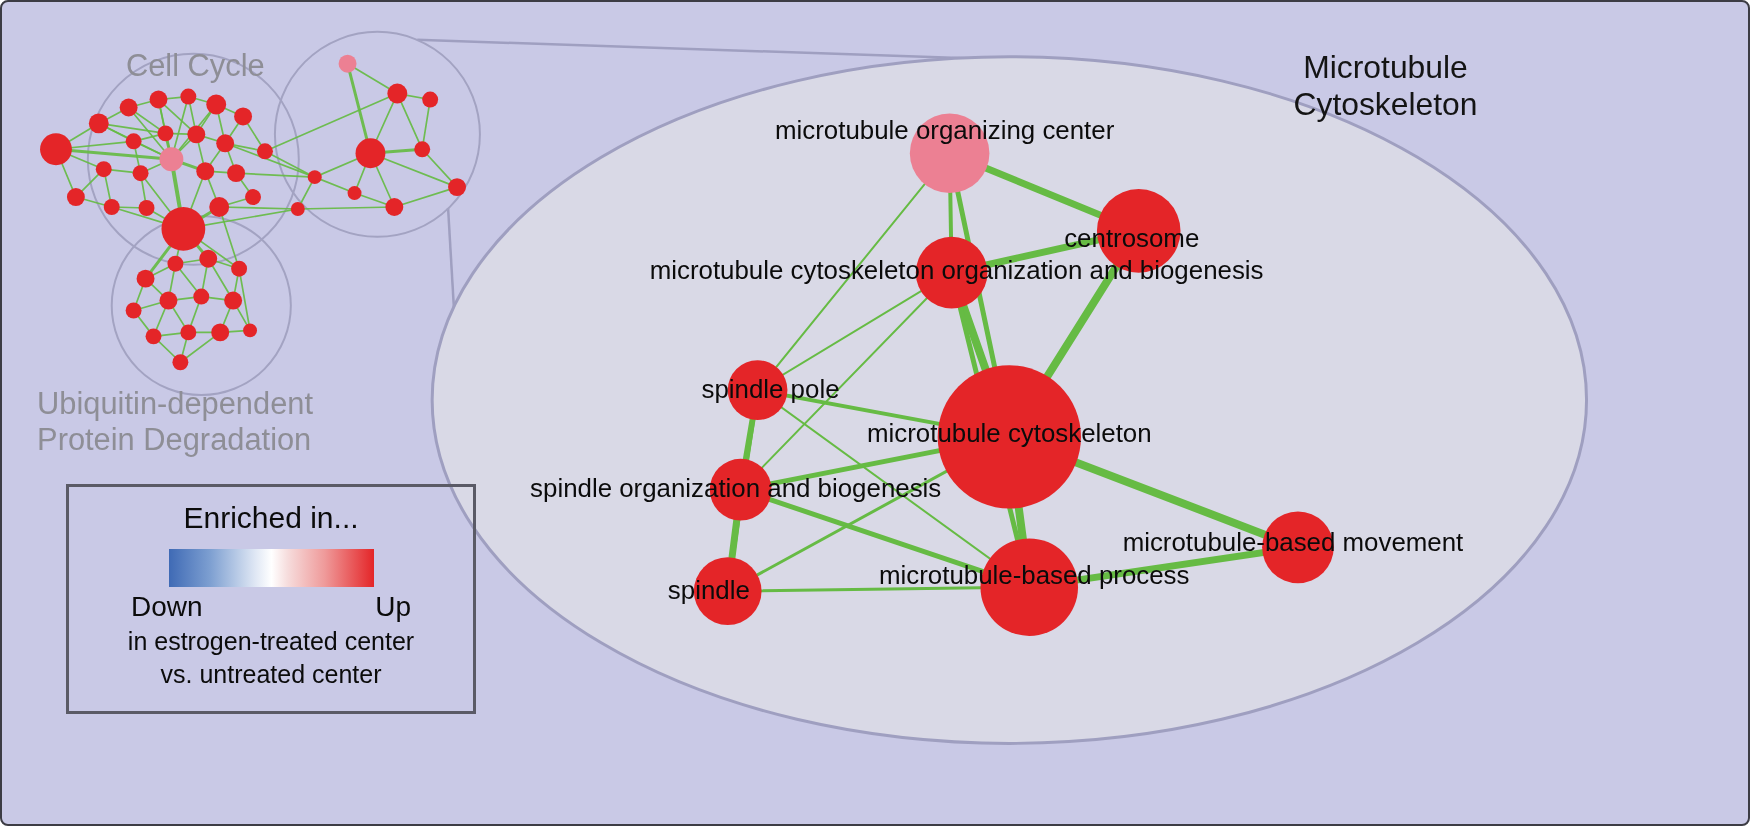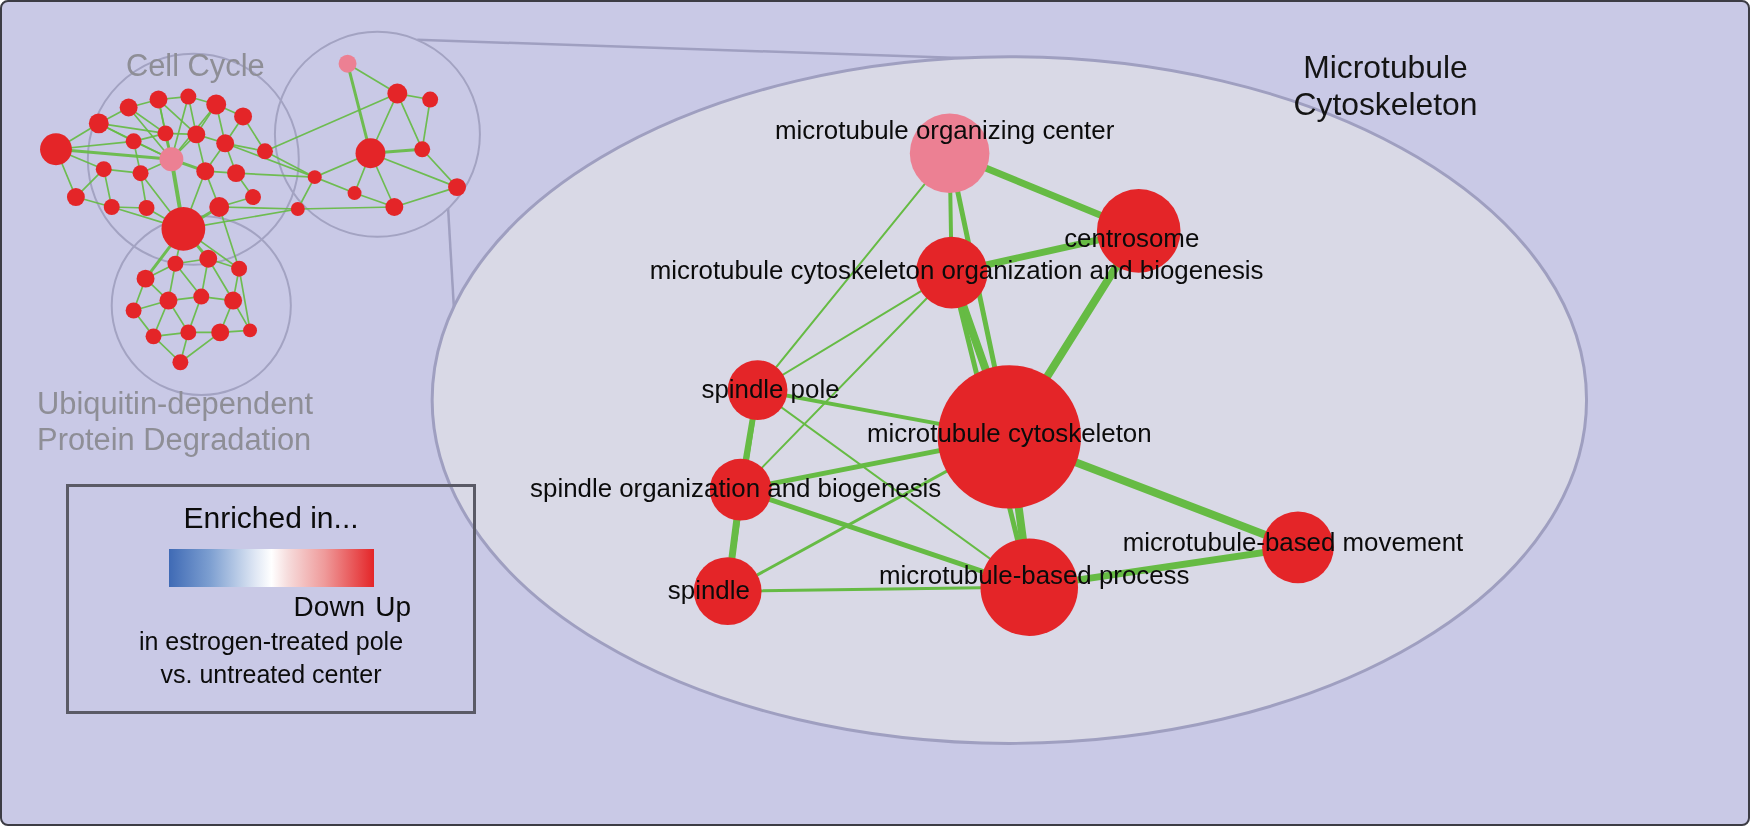--- a/index.html
+++ b/index.html
@@ -20,21 +20,21 @@
     border:3px solid #5a5a66; box-sizing:border-box; background:transparent;
     text-align:center;
     margin-left:36px;
   }
   .legend-title { margin-top:14px; font-size:30px; color:#0b0b0b; }
   .legend-gradient {
     width:205px; height:38px; margin:14px auto 4px auto;
     background:linear-gradient(90deg,#3f6ab5 0%,#7d9fd1 20%,#dfe7f4 42%,#ffffff 50%,#f6dcdc 58%,#ef9a9a 76%,#e42528 100%);
   }
   .legend-scale-row {
-    width:280px; margin:4px auto 2px auto; display:flex; justify-content:flex-end;
+    width:280px; margin:4px auto 2px auto; display:flex; justify-content:space-between;
     font-size:28px; color:#0b0b0b;gap:10px;
   }
   .legend-sub { font-size:25px; color:#0b0b0b; line-height:33px; }
 </style>
 </head>
 <body>
 
 <div class="figure">
 
   <svg id="scene" viewBox="0 0 1750 826">
@@ -257,17 +257,17 @@
     </g>
   </svg>
 
   <div class="legend">
     <div class="legend-title">Enriched in...</div>
     <div class="legend-gradient"></div>
     <div class="legend-scale-row">
       <span>Down</span>
       <span>Up</span>
     </div>
-    <div class="legend-sub">in estrogen-treated pole</div>
+    <div class="legend-sub">in estrogen-treated center</div>
     <div class="legend-sub">vs. untreated center</div>
   </div>
 
 </div>
 
 </body></html>

